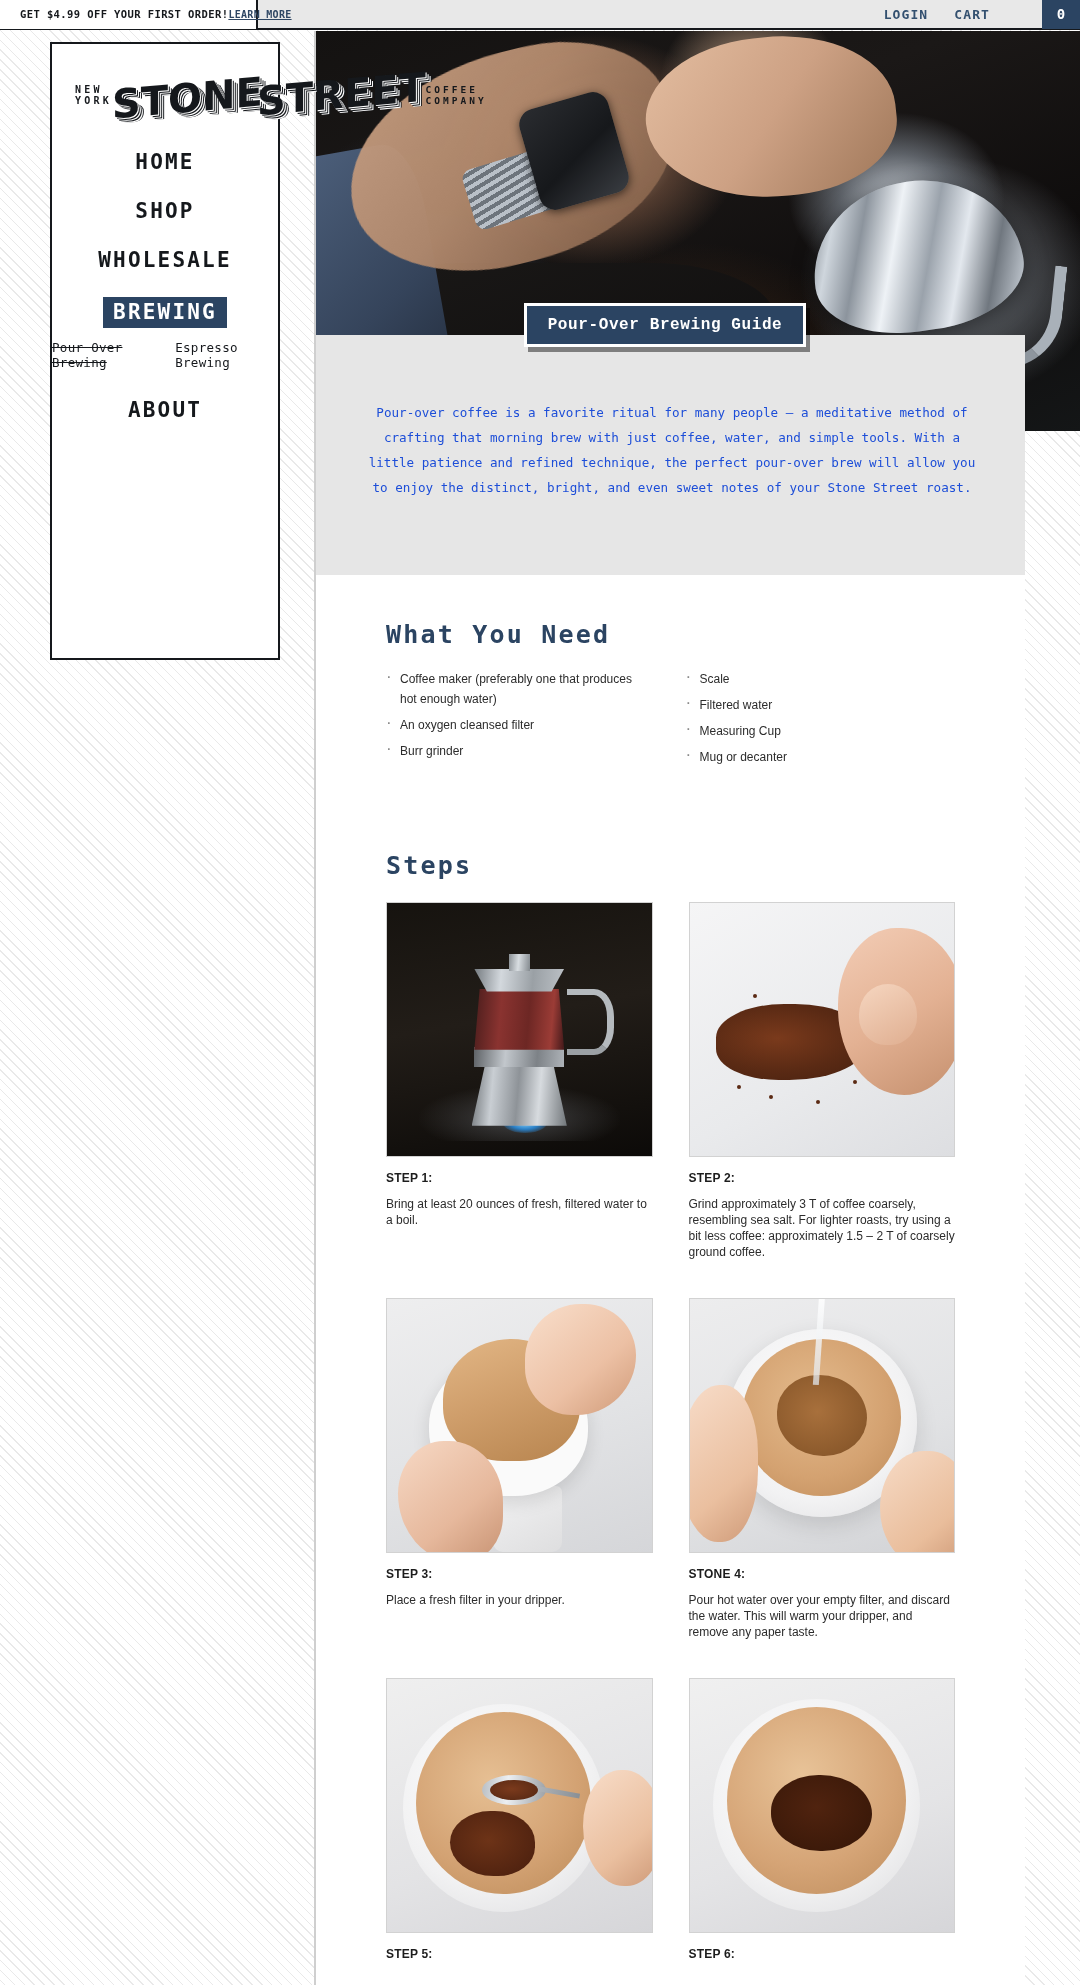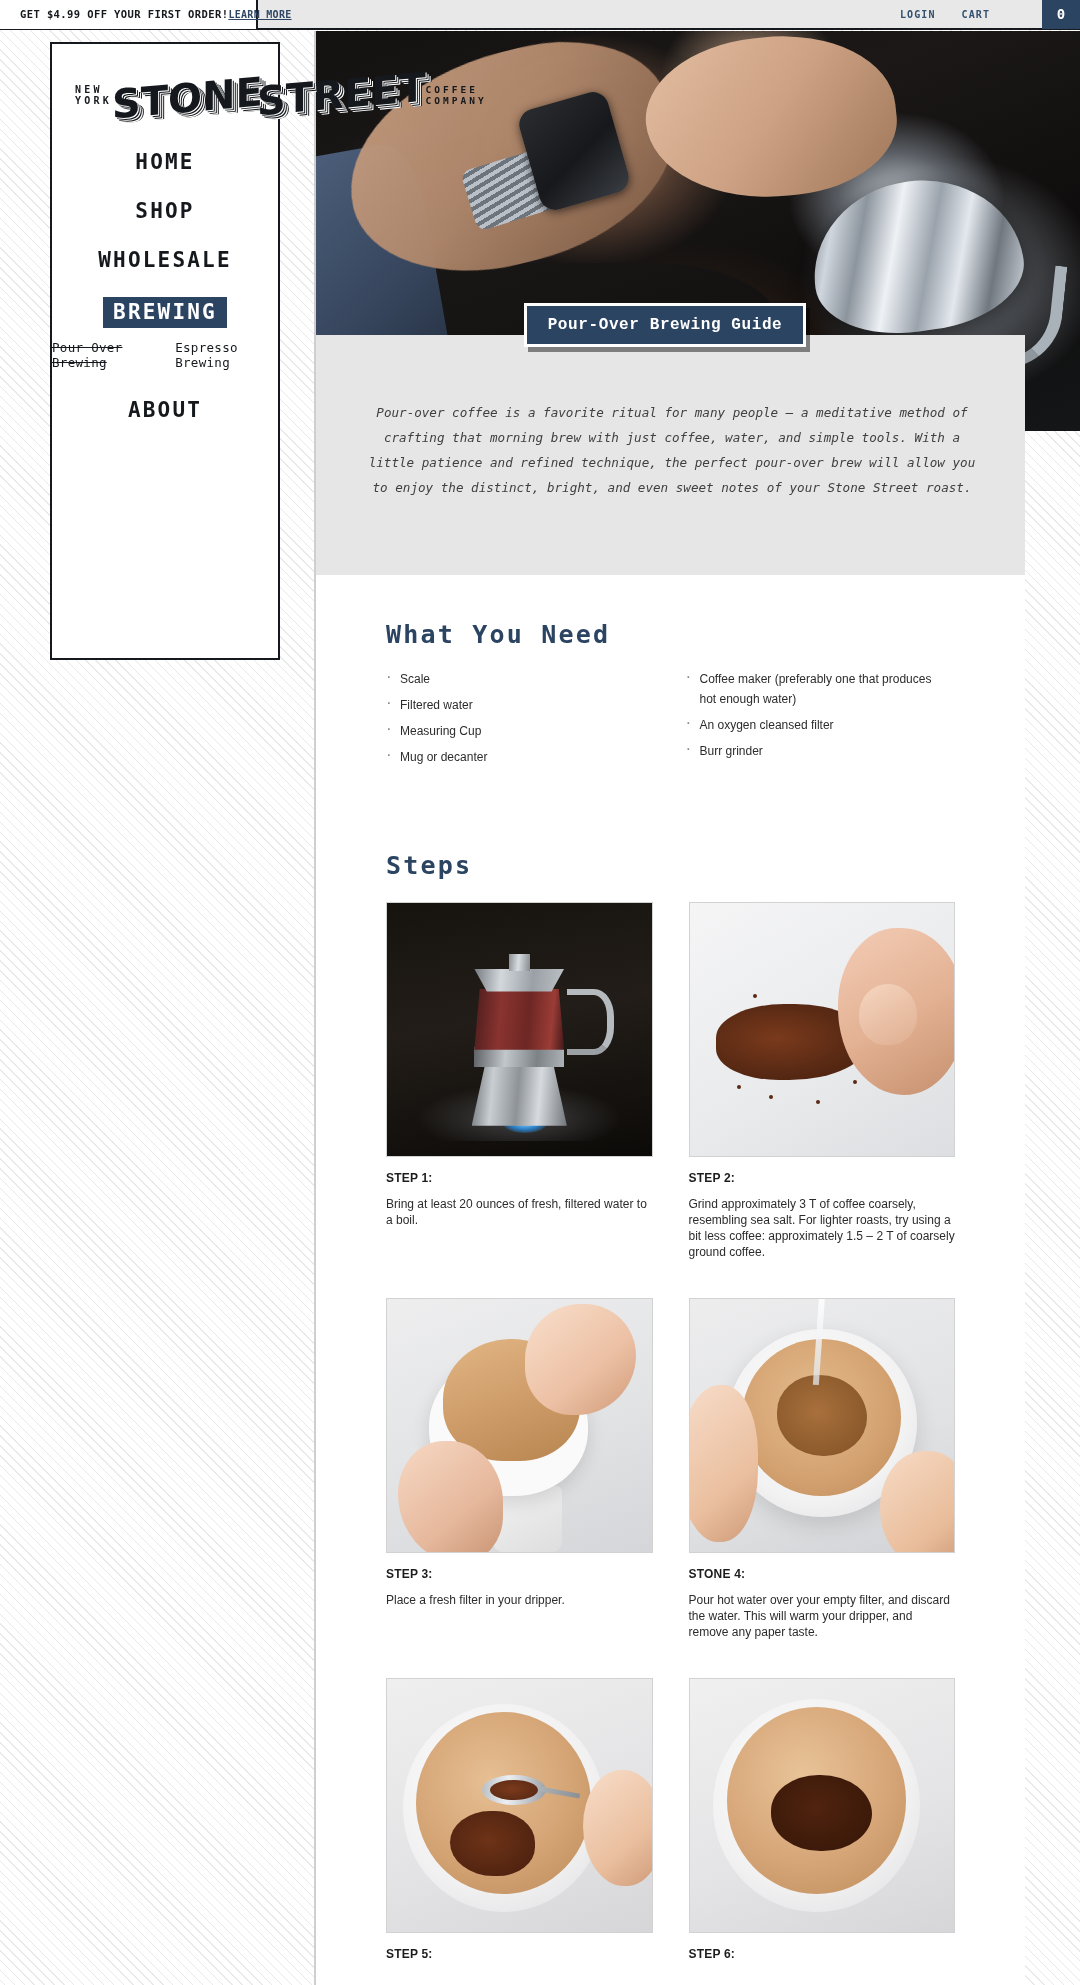--- a/index.html
+++ b/index.html
@@ -71,21 +71,21 @@
     flex: 1;
     height: 30px;
     display: flex;
     align-items: center;
     justify-content: flex-end;
     gap: 26px;
     padding-right: 0px;
   }
   .topbar-link {
     font-family: "DejaVu Sans Mono", monospace;
-    font-size: 10px;
+    font-size: 13px;
     font-weight: bold;
     letter-spacing: 1.1px;
     color: #33506f;
     cursor: pointer;
     text-align: center;
   }
   .cart-badge {
     width: 38px;
     height: 30px;
     margin-left: 26px;
@@ -306,23 +306,22 @@
     background: #e6e6e6;
     z-index: 20;
   }
   .intro-text {
     position: absolute;
     left: 44px; top: 65px;
     width: 624px;
     font-family: "DejaVu Sans Mono", monospace;
     font-size: 12.6px;
     line-height: 25px;
-    color: #404040;
+    color: #1d4ed8;
     text-align: center;
-    font-style: italic;
   }
 
   
   .title-plaque {
     position: absolute;
     left: 524px; top: 303px;
     width: 282px; height: 44px;
     background: #2b4462;
     border: 3px solid #ffffff;
     box-shadow: 4px 5px 0 rgba(0,0,0,0.45);
@@ -674,29 +673,29 @@
       <a class="nav-item">ABOUT</a>
     </nav>
   </div>
 
   <div class="content">
 
     <h2 class="section-heading">What You Need</h2>
 
     <div class="needs-grid">
       <ul class="needs-list">
+        <li>Coffee maker (preferably one that produces hot enough water)</li>
+        <li>An oxygen cleansed filter</li>
+        <li>Burr grinder</li>
+      </ul>
+      <ul class="needs-list">
         <li>Scale</li>
         <li>Filtered water</li>
         <li>Measuring Cup</li>
         <li>Mug or decanter</li>
-      </ul>
-      <ul class="needs-list">
-        <li>Coffee maker (preferably one that produces hot enough water)</li>
-        <li>An oxygen cleansed filter</li>
-        <li>Burr grinder</li>
       </ul>
     </div>
 
     <h2 class="section-heading steps-heading">Steps</h2>
 
     <div class="steps-grid">
 
       <div class="step-card">
         <div class="step-photo">
           <div class="ph ph-moka">

